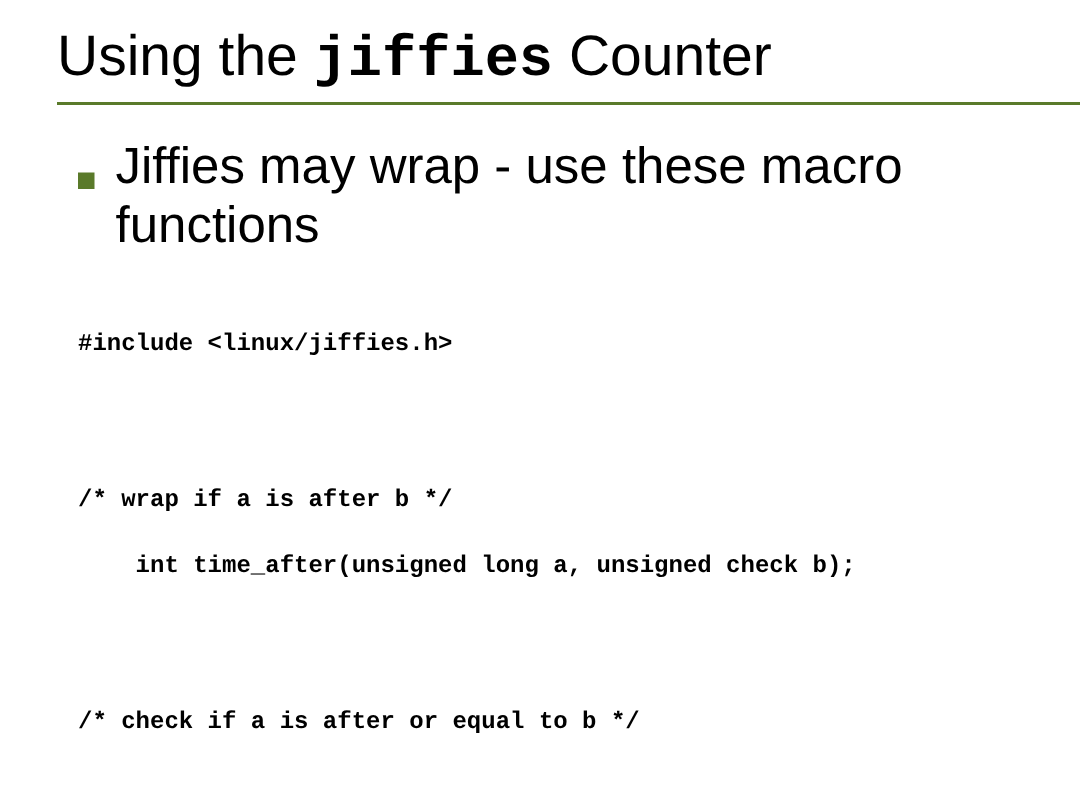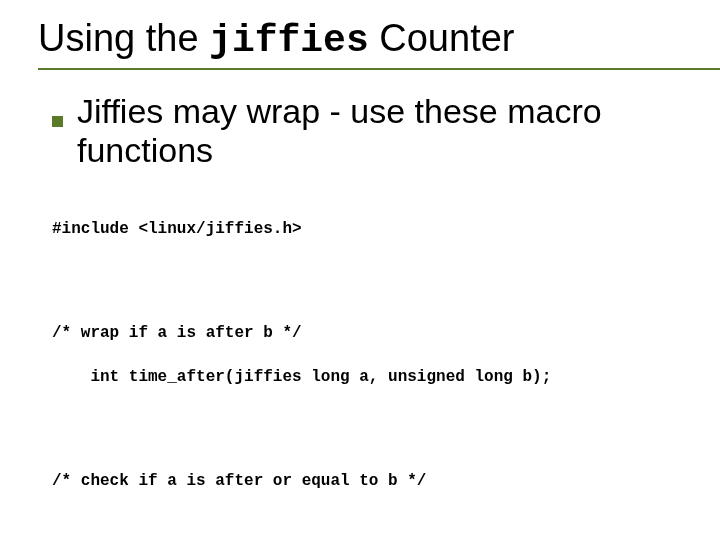--- a/index.html
+++ b/index.html
@@ -83,21 +83,21 @@
 
   <div class="bullet-row">
     <span class="bullet-sq"></span>
     <span class="bullet-text">Jiffies may wrap - use these macro functions</span>
   </div>
 
   <div class="code">
     <span class="block first">#include &lt;linux/jiffies.h&gt;</span>
 
     <span class="block">/* wrap if a is after b */</span>
-    <span>int time_after(jiffies long a, unsigned long b);</span>
+    <span>int time_after(unsigned long a, unsigned check b);</span>
 
 
     <span class="block">/* check if a is after or equal to b */</span>
     
 
     
     
   </div>
 
 </div>

